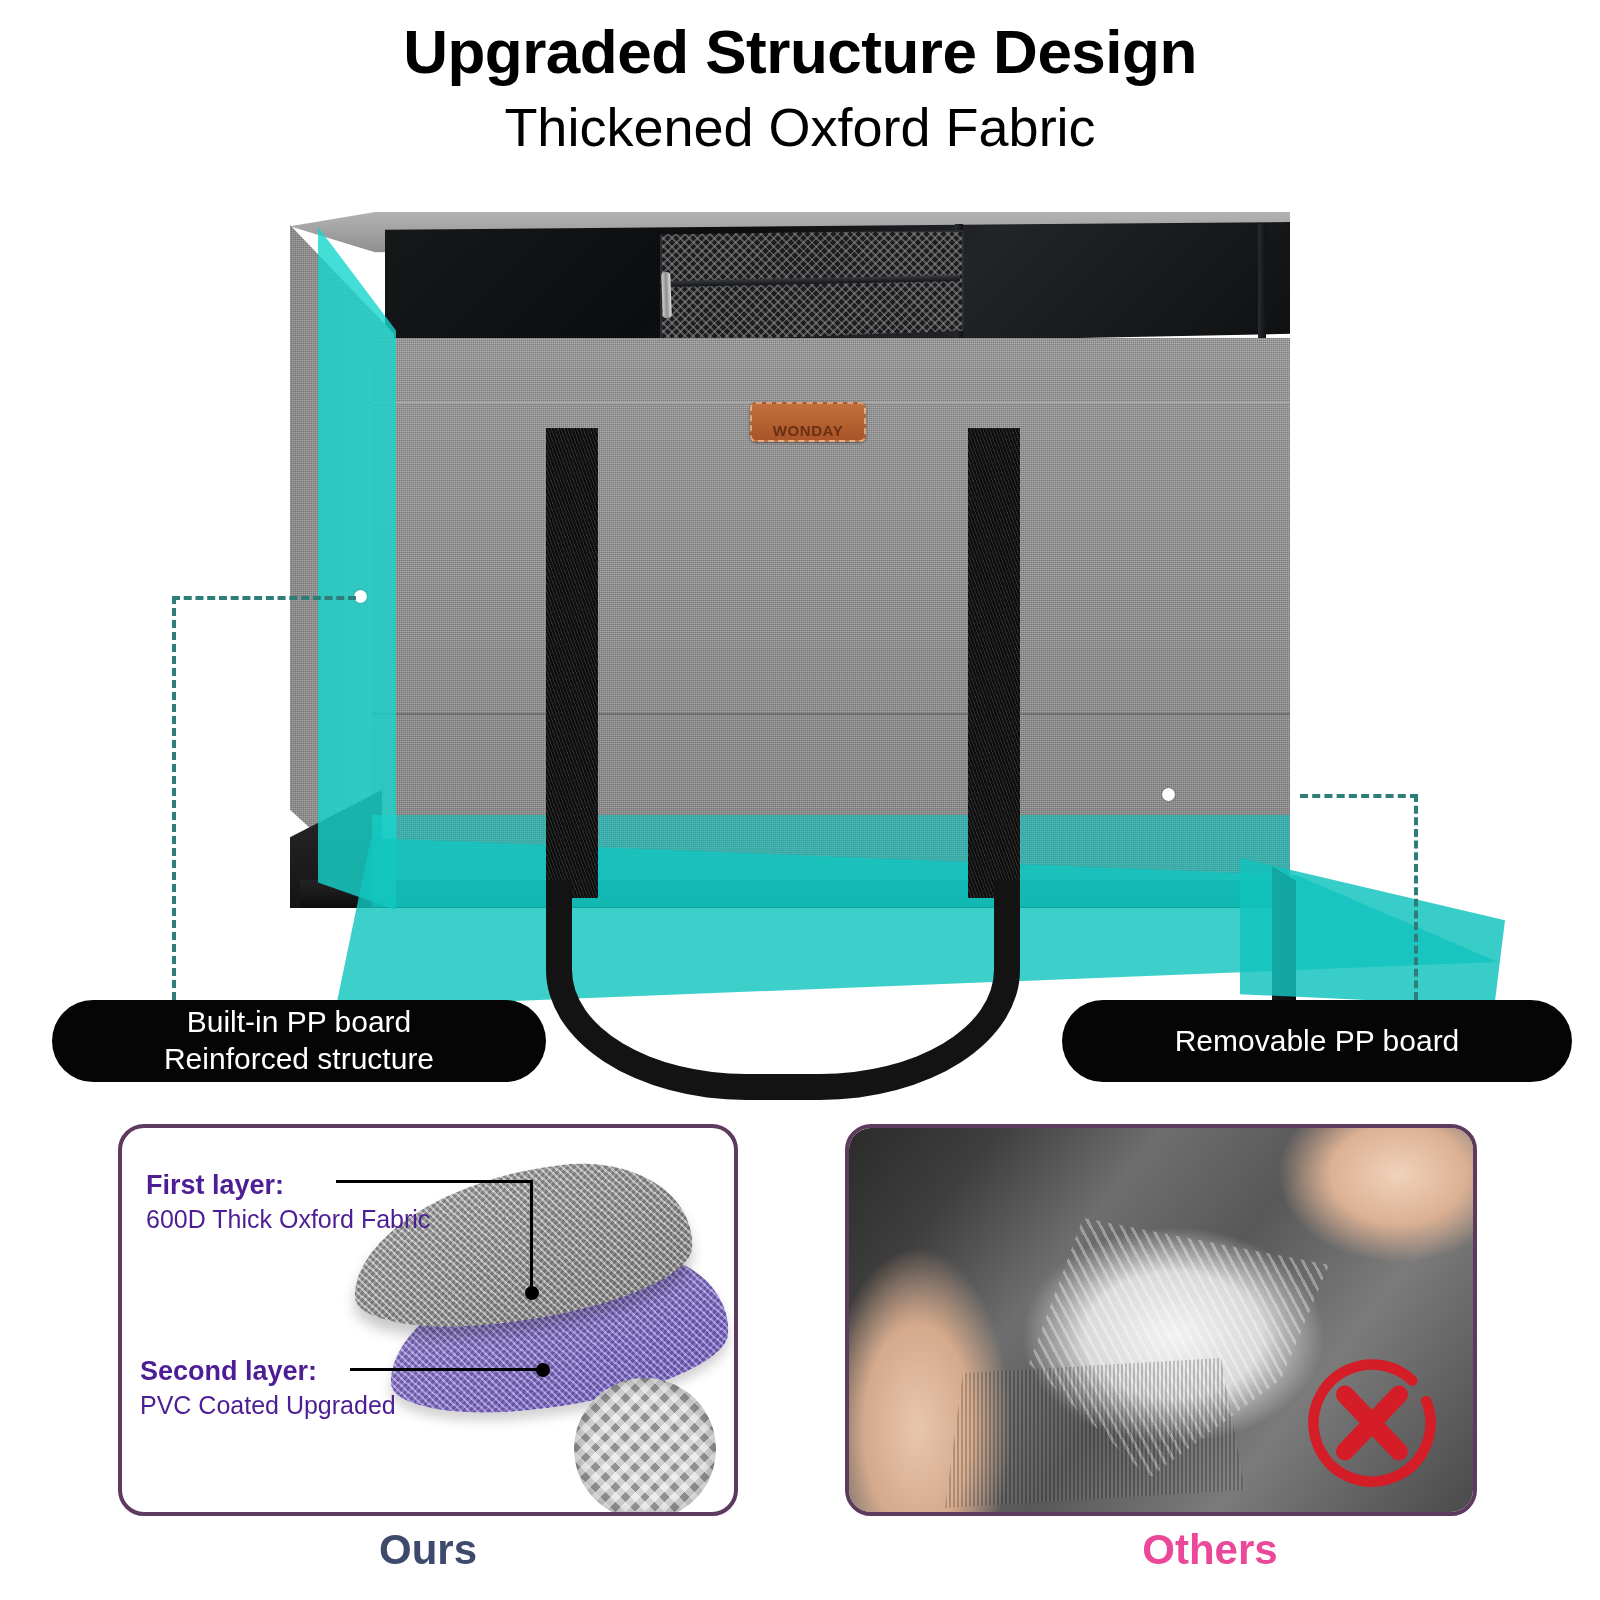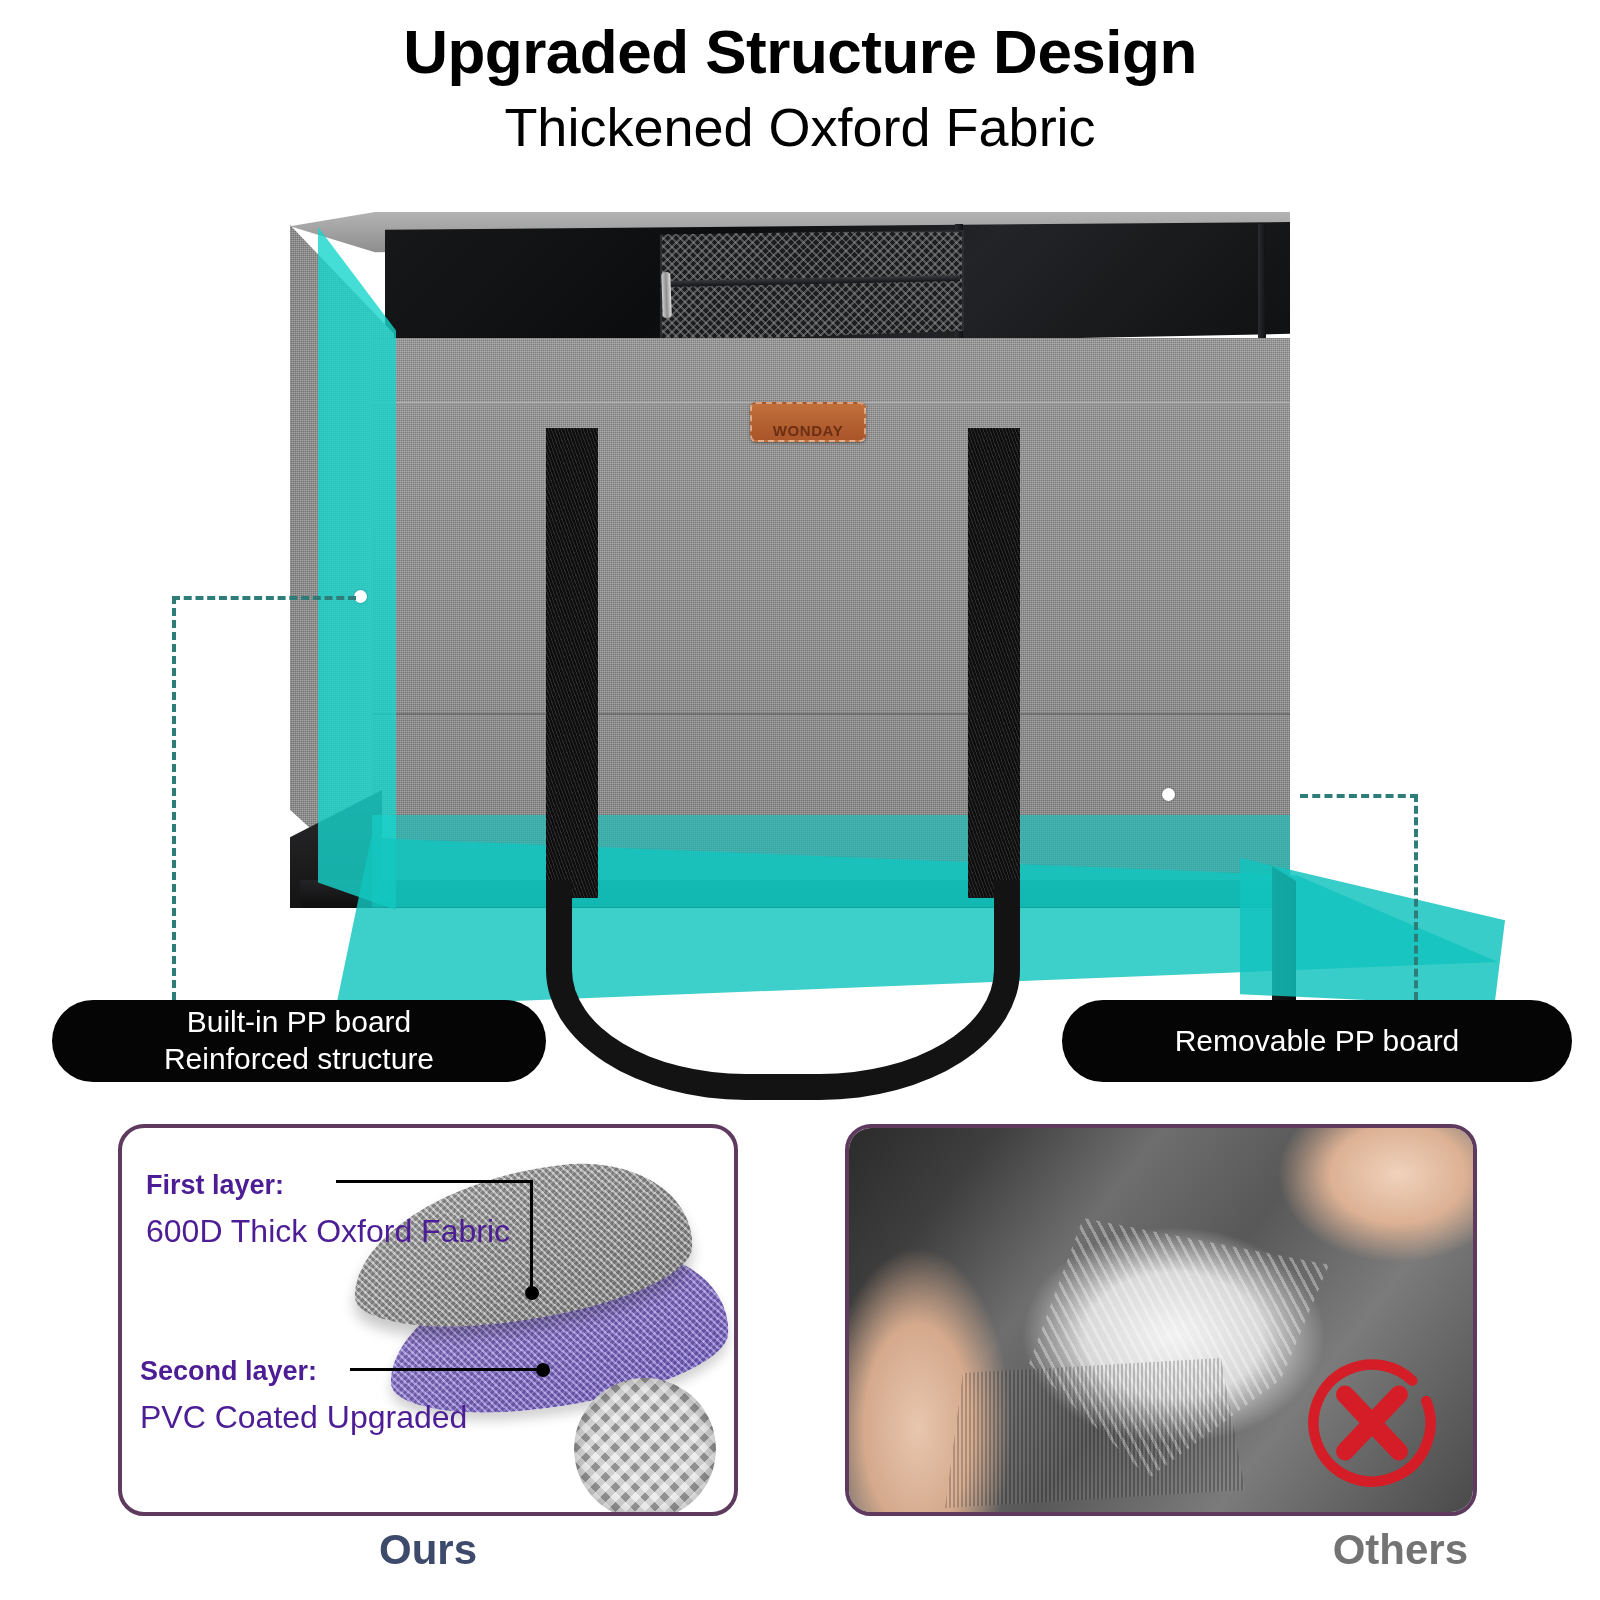--- a/index.html
+++ b/index.html
@@ -268,21 +268,21 @@
 
   .cap {
     position: absolute;
     top: 1526px;
     width: 620px;
     text-align: center;
     font-size: 42px;
     font-weight: bold;
   }
   .cap-left  { left: 118px; color: #3d4a6b; }
-  .cap-right { left: 836px; width: 632px; color: #737373; text-align: right; }
+  .cap-right { left: 894px; width: 632px; color: #ec4899; }
 
   
   .swatch {
     position: absolute;
     width: 340px; height: 150px;
     border-radius: 60% 40% 55% 45% / 70% 65% 35% 30%;
   }
   .swatch-grey {
     left: 232px; top: 42px;
     transform: rotate(-7deg) skewX(-8deg);
@@ -312,21 +312,21 @@
       repeating-linear-gradient(45deg, #cfcfcf 0 7px, #8f8f8f 7px 14px),
       repeating-linear-gradient(-45deg, rgba(255,255,255,.45) 0 7px, rgba(60,60,60,.35) 7px 14px),
       #a8a8a8;
     background-blend-mode: overlay, normal, normal;
     box-shadow: inset 0 0 18px rgba(0,0,0,.28);
     z-index: 4;
   }
 
   .lbl { position: absolute; color: #4c1d95; z-index: 6; }
   .lbl-strong { font-size: 27px; font-weight: bold; line-height: 1.15; }
-  .lbl-sub    { font-size: 32px; font-weight: normal; line-height: 1.2; margin-top: 8px; }
+  .lbl-sub    { font-size: 25px; font-weight: normal; line-height: 1.2; }
 
   .bline { position: absolute; background: #000; z-index: 6; }
   .bdot {
     position: absolute; width: 14px; height: 14px;
     background: #000; border-radius: 50%; z-index: 7;
   }
 
   
   .photo-bg {
     position: absolute; inset: 0;

